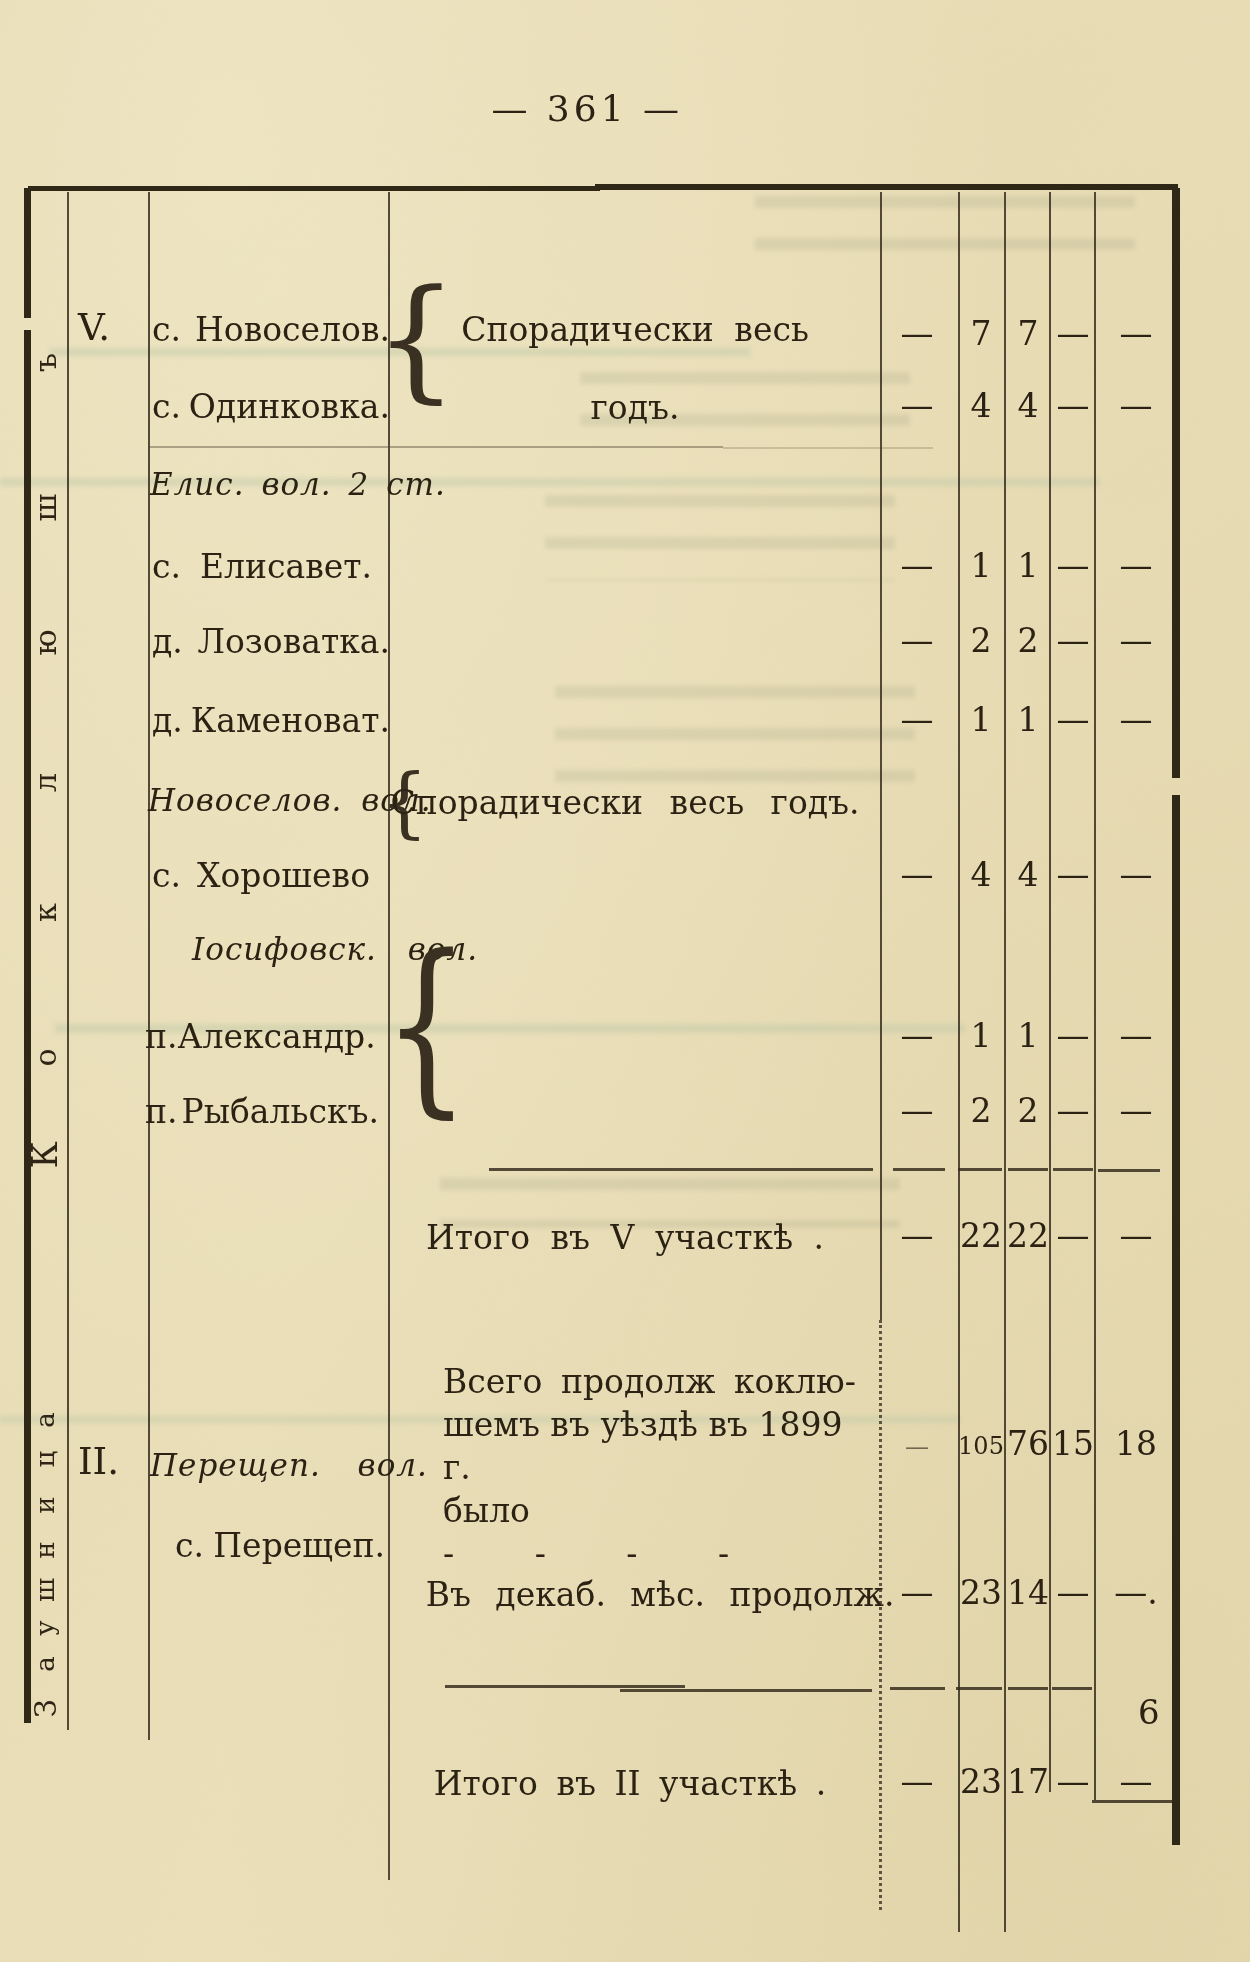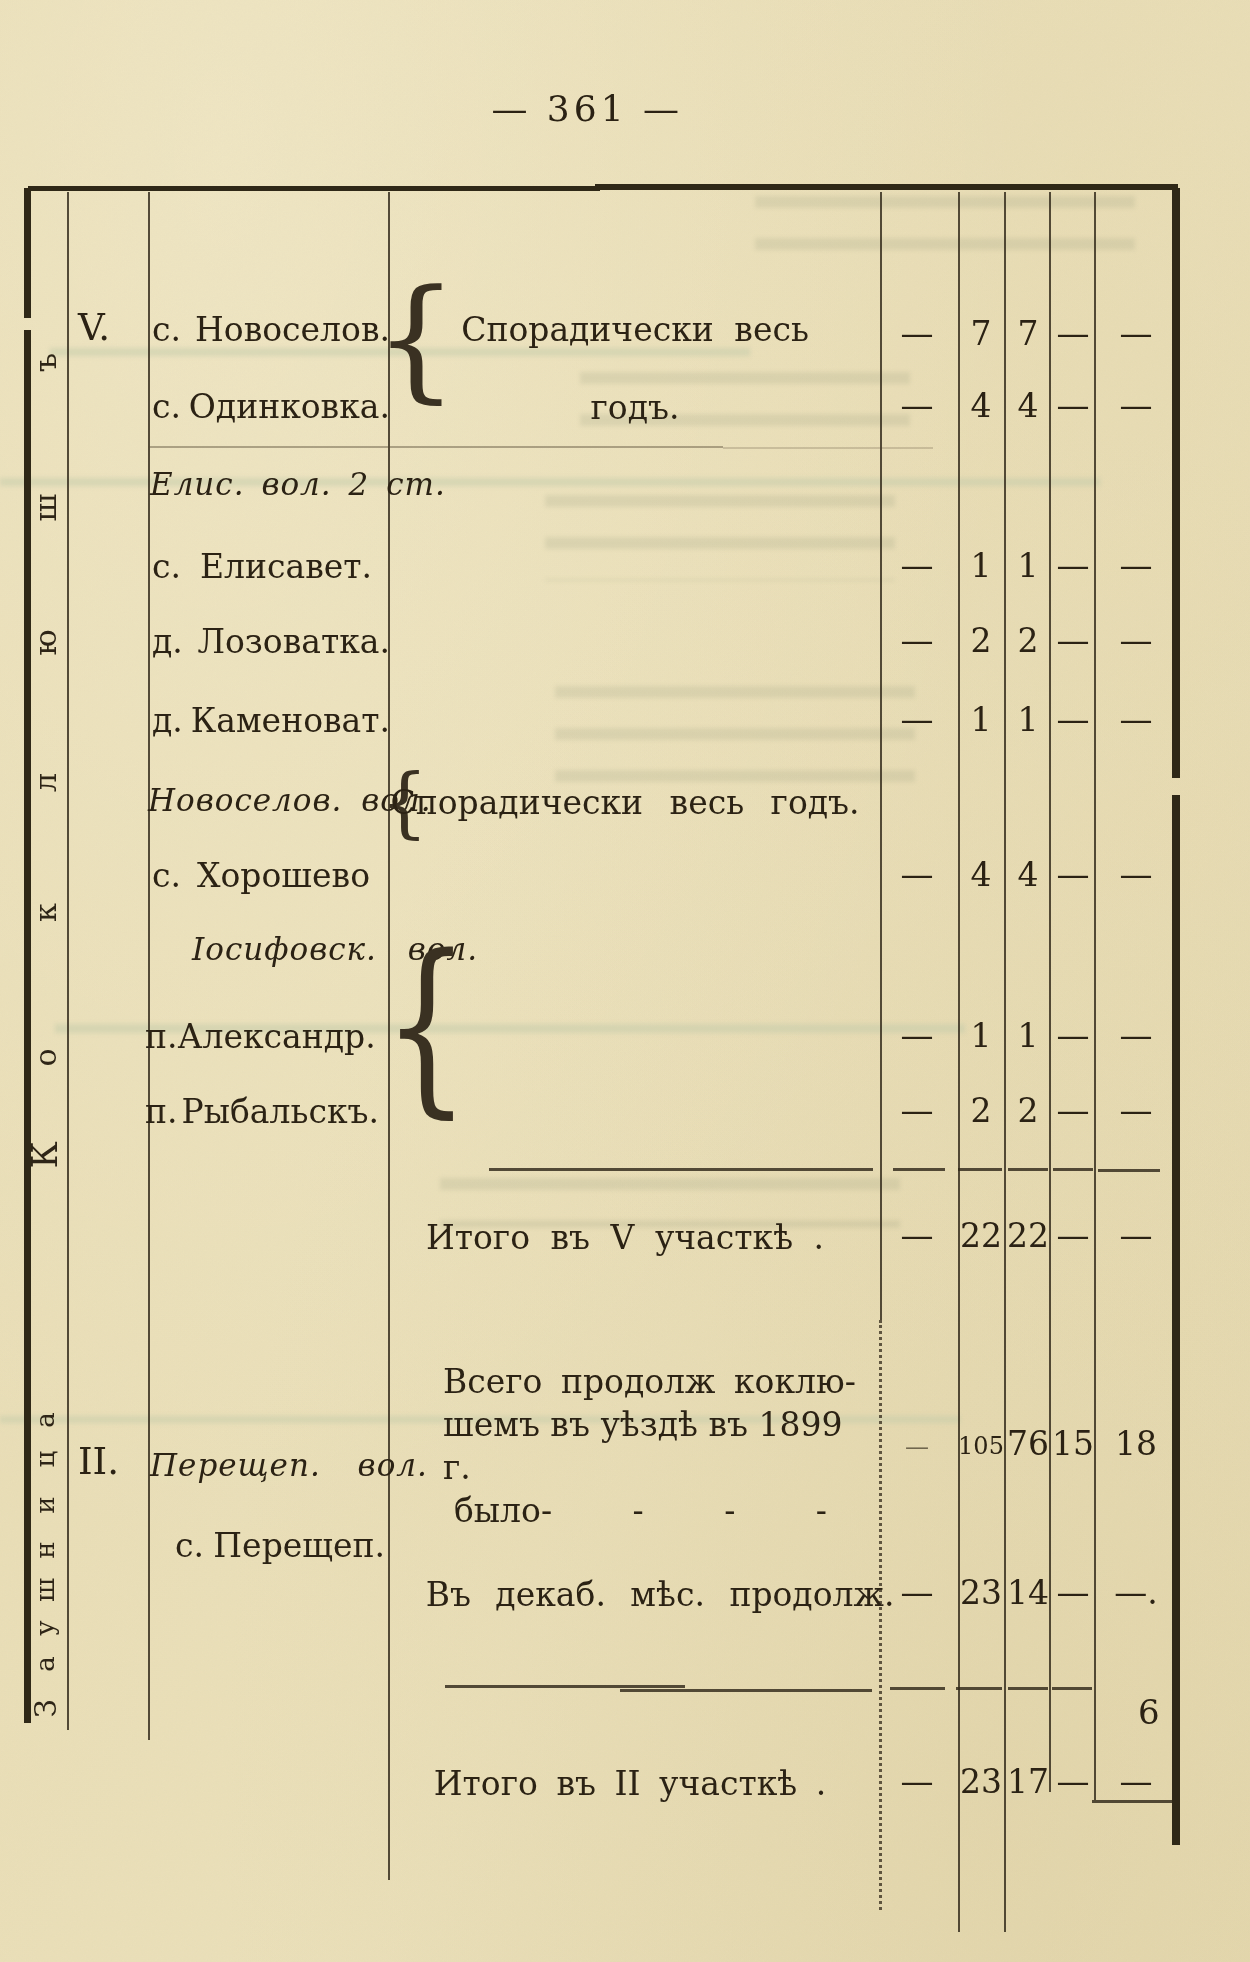--- a/index.html
+++ b/index.html
@@ -184,21 +184,21 @@
   <div class="brace" style="left:366px;top:925px;font-size:190px;line-height:200px;transform:scaleX(.72);">{</div>
 
   <div class="abs desc" style="left:390px;top:310px;width:490px;word-spacing:10px;">Спорадически весь</div>
   <div class="abs desc" style="left:390px;top:388px;width:490px;">годъ.</div>
   <div class="abs desc" style="left:390px;top:783px;width:470px;word-spacing:16px;">Спорадически весь годъ.</div>
   <div class="abs desc" style="left:390px;top:1218px;width:470px;word-spacing:10px;">Итого въ V участкѣ .</div>
 
   <div class="abs" style="left:443px;top:1360px;width:422px;font-size:33px;line-height:43px;">
     <div style="word-spacing:8px;">Всего продолж коклю-</div>
     <div>шемъ въ уѣздѣ въ 1899 г.</div>
-    <div style="display:flex;justify-content:flex-end;width:400px;">
+    <div style="display:flex;justify-content:flex-end;width:400px;flex-direction:column;">
       <span>было</span>
       <span style="word-spacing:70px;padding-right:16px;">-   -   -   -</span>
     </div>
   </div>
 
   <div class="abs desc" style="left:390px;top:1575px;width:480px;word-spacing:14px;padding-left:30px;">Въ декаб. мѣс. продолж.</div>
   <div class="abs desc" style="left:400px;top:1764px;width:460px;word-spacing:8px;">Итого въ II участкѣ .</div>
 
   <div class="abs vrow" style="top:314px;">
     <span class="cell c1">—</span>

